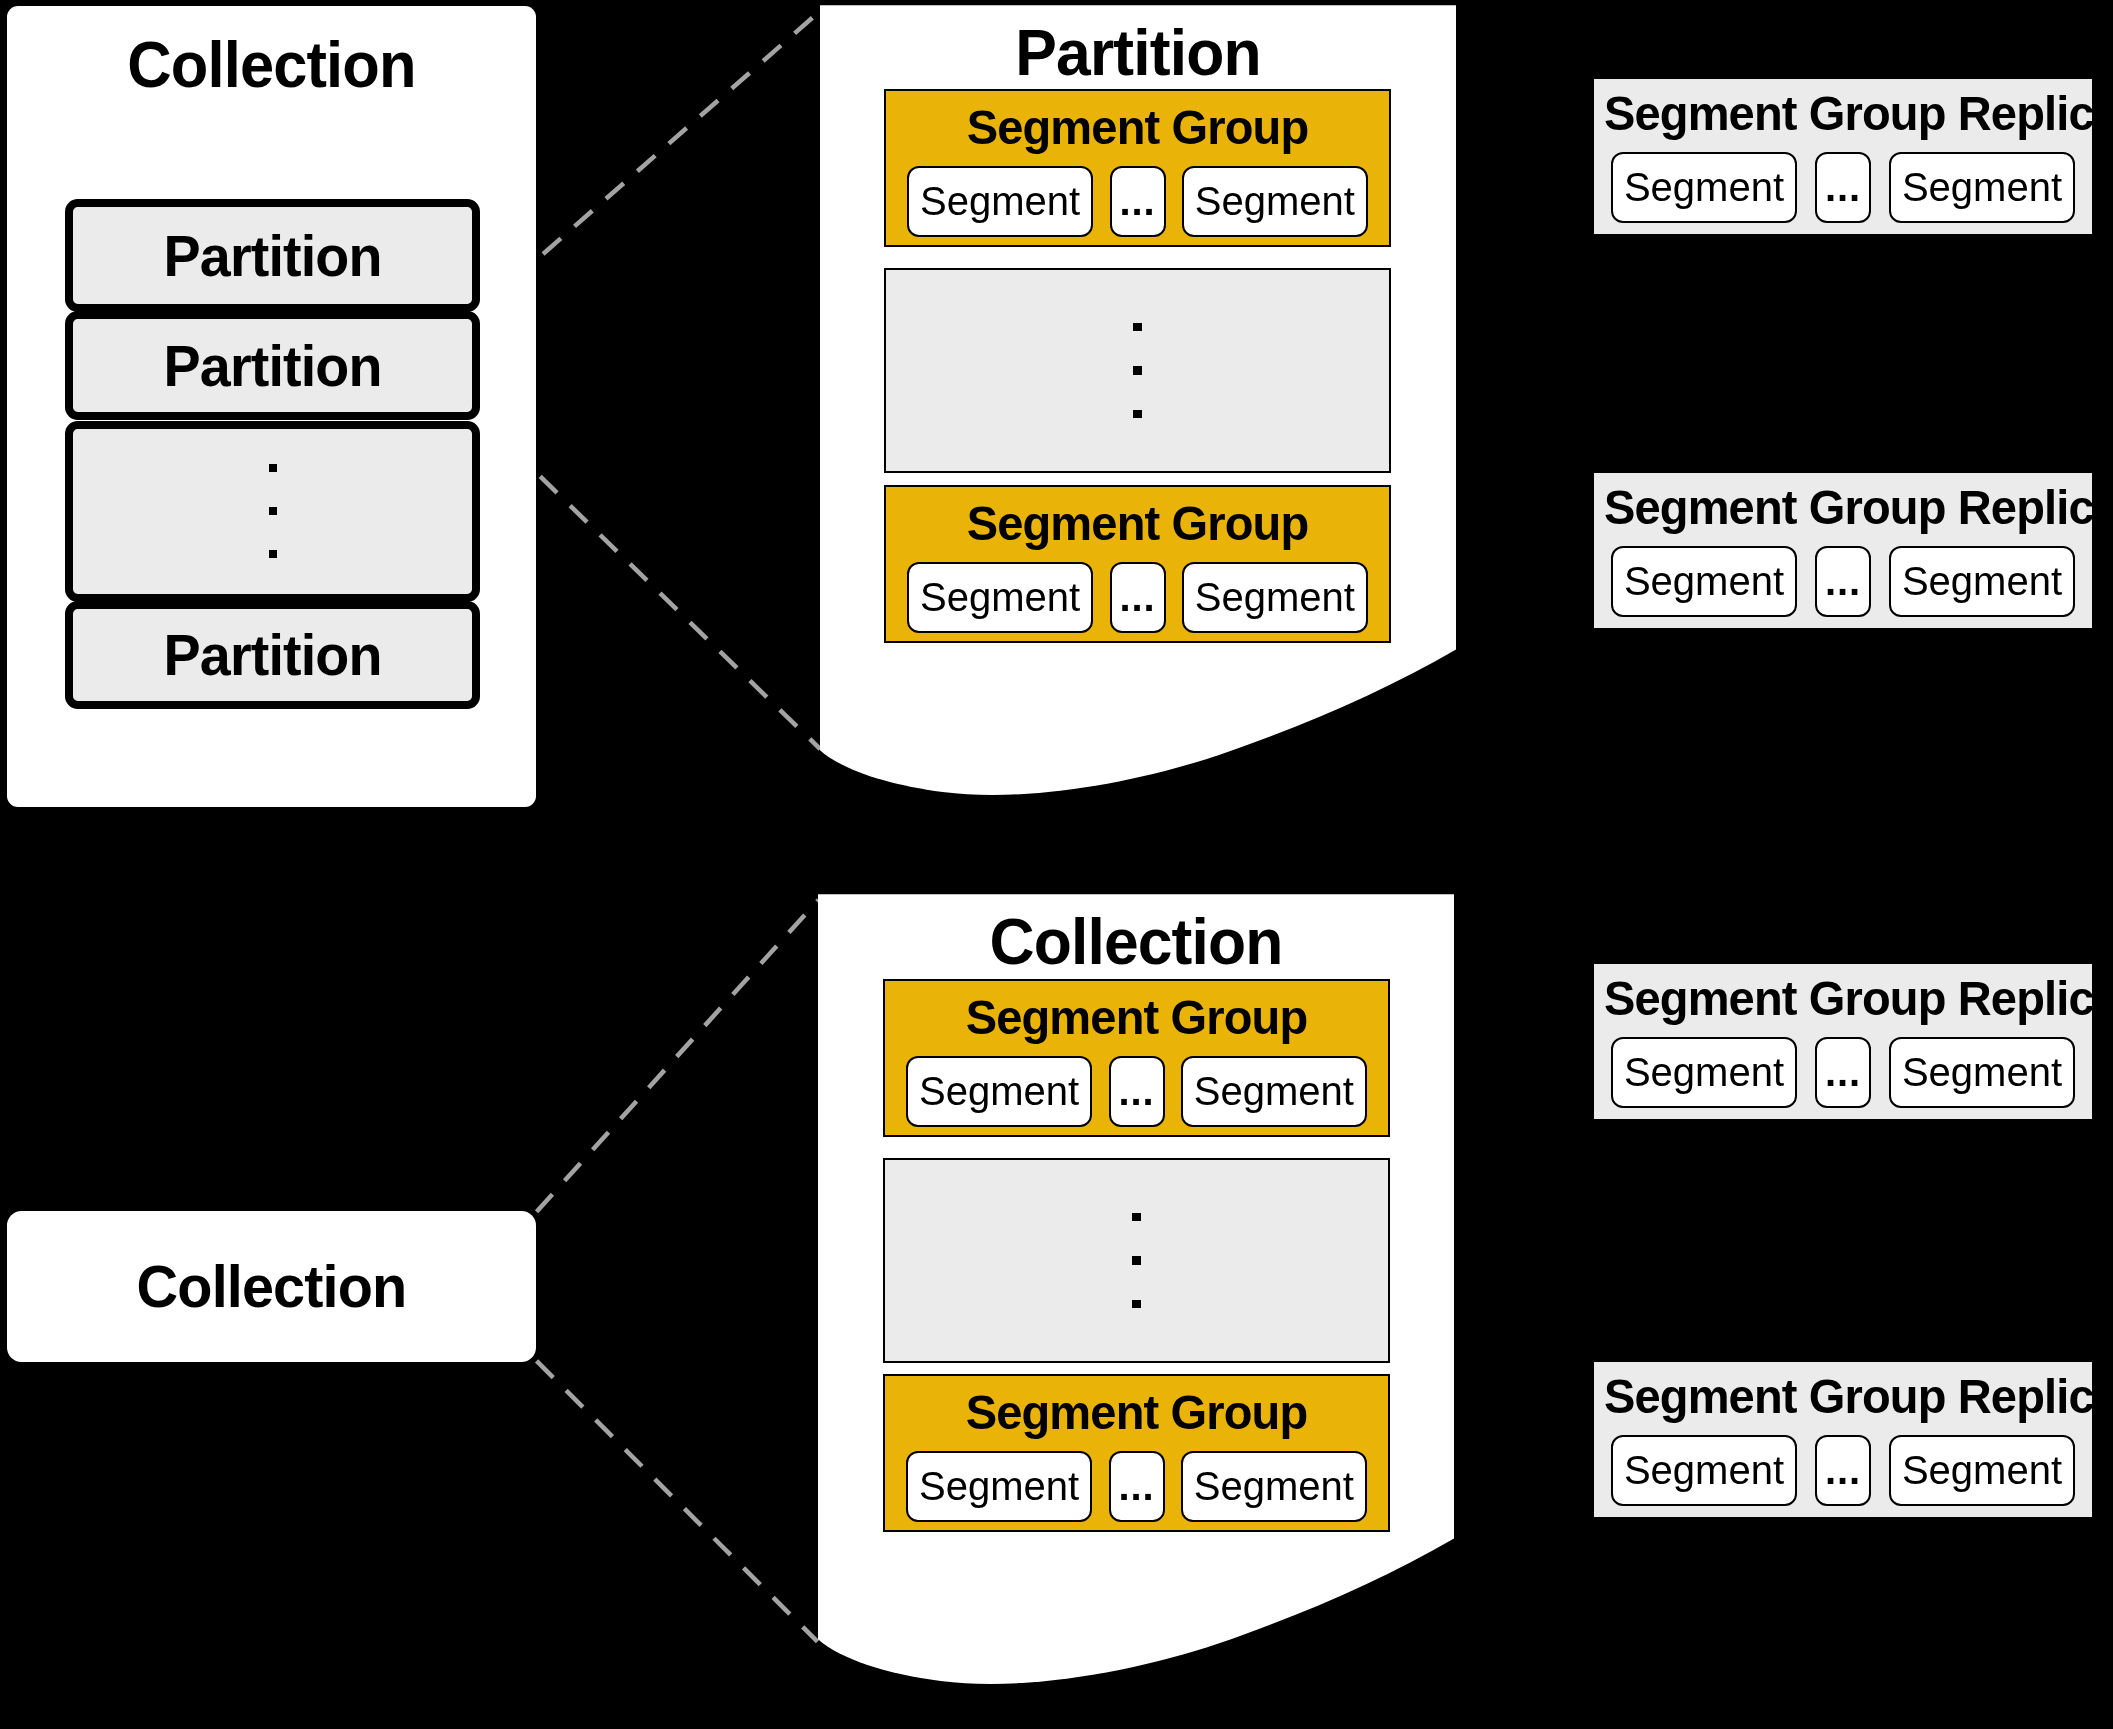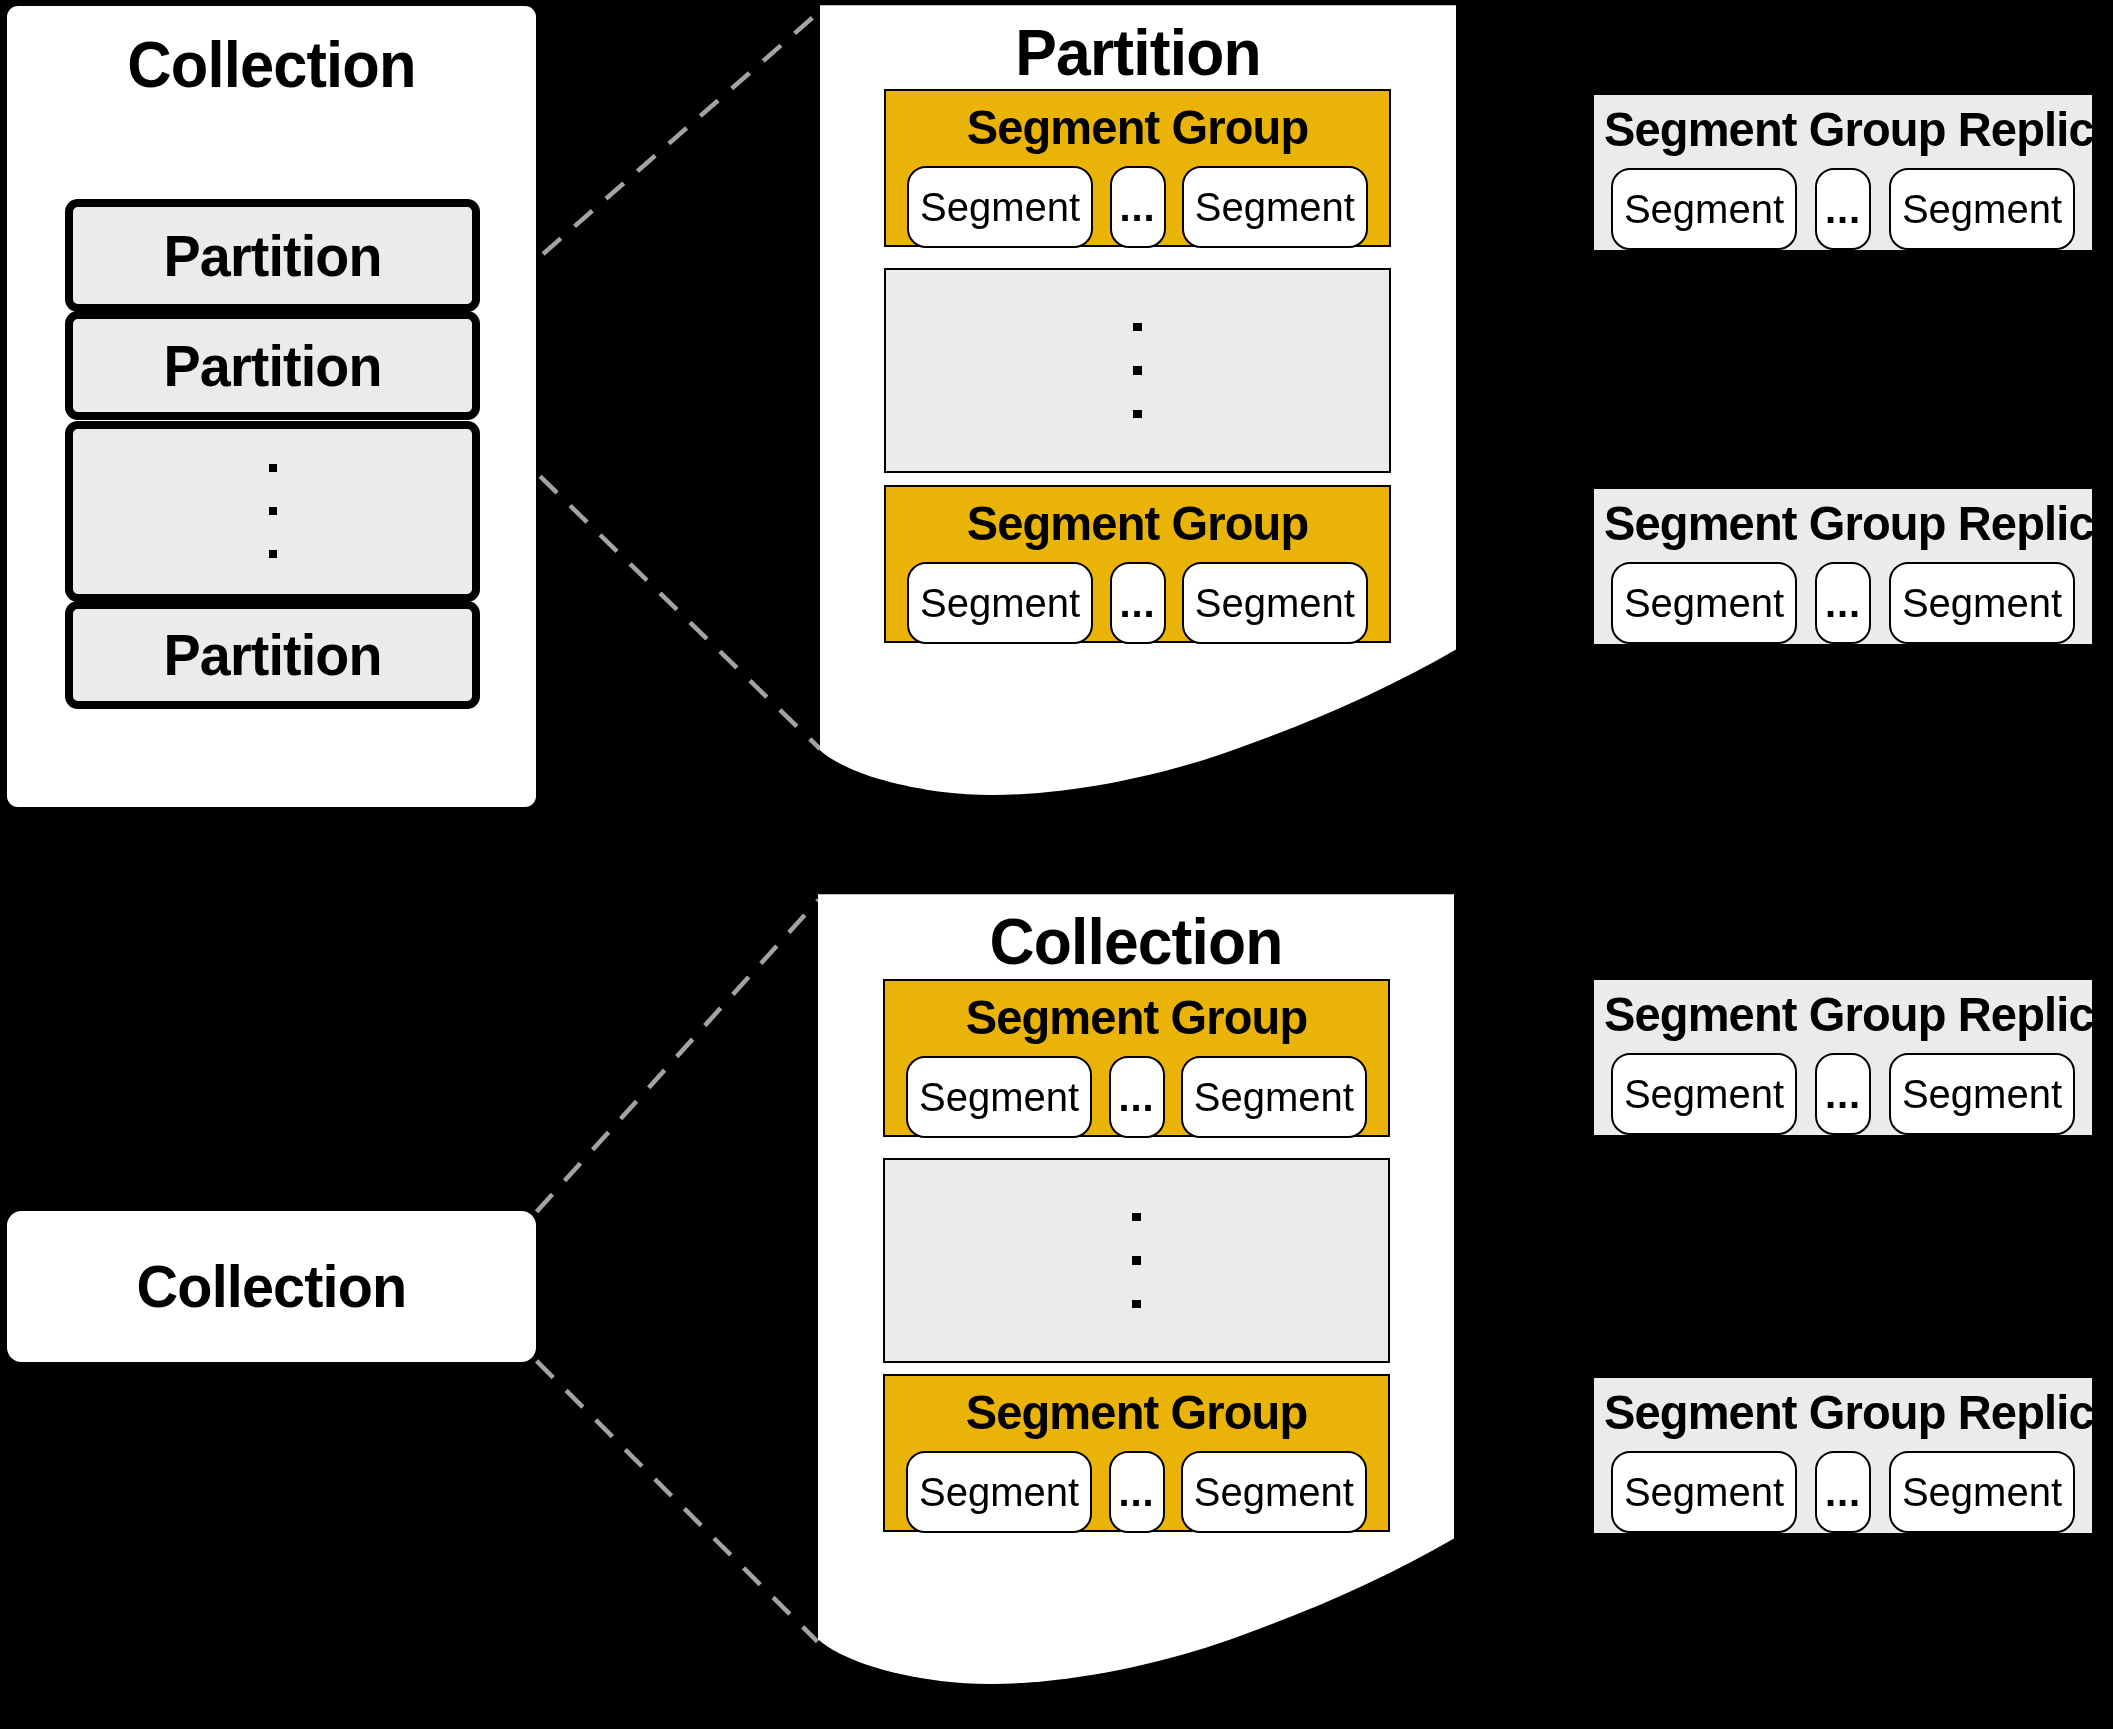--- a/index.html
+++ b/index.html
@@ -16,30 +16,30 @@
   .title-xl{font-size:64px;text-align:center;width:100%;}
   .title-paper{font-size:65px;text-align:center;width:636px;}
   
   .ptn{position:absolute;left:58px;width:415px;background:#ebebeb;border:8.2px solid #000;
        border-radius:12.7px;box-sizing:border-box;display:flex;align-items:center;justify-content:center;}
   .ptn .lbl{font-size:58px;}
   
   .sg{position:absolute;width:507px;height:158px;background:#eab308;border:2.7px solid #000;box-sizing:border-box;}
   .sg-title{margin-top:8.2px;text-align:center;font-size:49px;}
   .sg-row{position:absolute;left:0;right:0;top:75px;display:flex;justify-content:center;gap:16.4px;}
-  .seg{width:186px;height:82px;background:#fff;border:2.7px solid #000;border-radius:19px;
+  .seg{width:186px;height:71px;background:#fff;border:2.7px solid #000;border-radius:12px;
        box-sizing:border-box;display:flex;align-items:center;justify-content:center;font-size:40px;}
   .seg.sm{width:56px;font-weight:700;font-size:40px;letter-spacing:0.9px;}
   
   .dots-box{position:absolute;width:507px;height:205px;background:#ebebeb;border:2.7px solid #000;
        box-sizing:border-box;display:flex;flex-direction:column;align-items:center;justify-content:center;gap:36px;}
   .dots-col{display:flex;flex-direction:column;align-items:center;gap:35px;}
   .dot{width:8.2px;height:8.2px;background:#000;}
   
-  .replica{position:absolute;left:1594px;width:498px;height:155px;background:#ebebeb;margin-top:16px;}
+  .replica{position:absolute;left:1594px;width:498px;height:155px;background:#ebebeb;}
   .replica .sg-title{margin-top:6.4px;}
   .replica .sg-row{top:73px;gap:18px;}
   
   .cbox{display:flex;align-items:center;justify-content:center;background:#fff;border-radius:14.5px;}
   .cbox .hdg{font-size:60px;}
 </style>
 </head>
 <body>
 
 <svg class="layer" width="2114" height="1729" viewBox="0 0 2325 1902">

